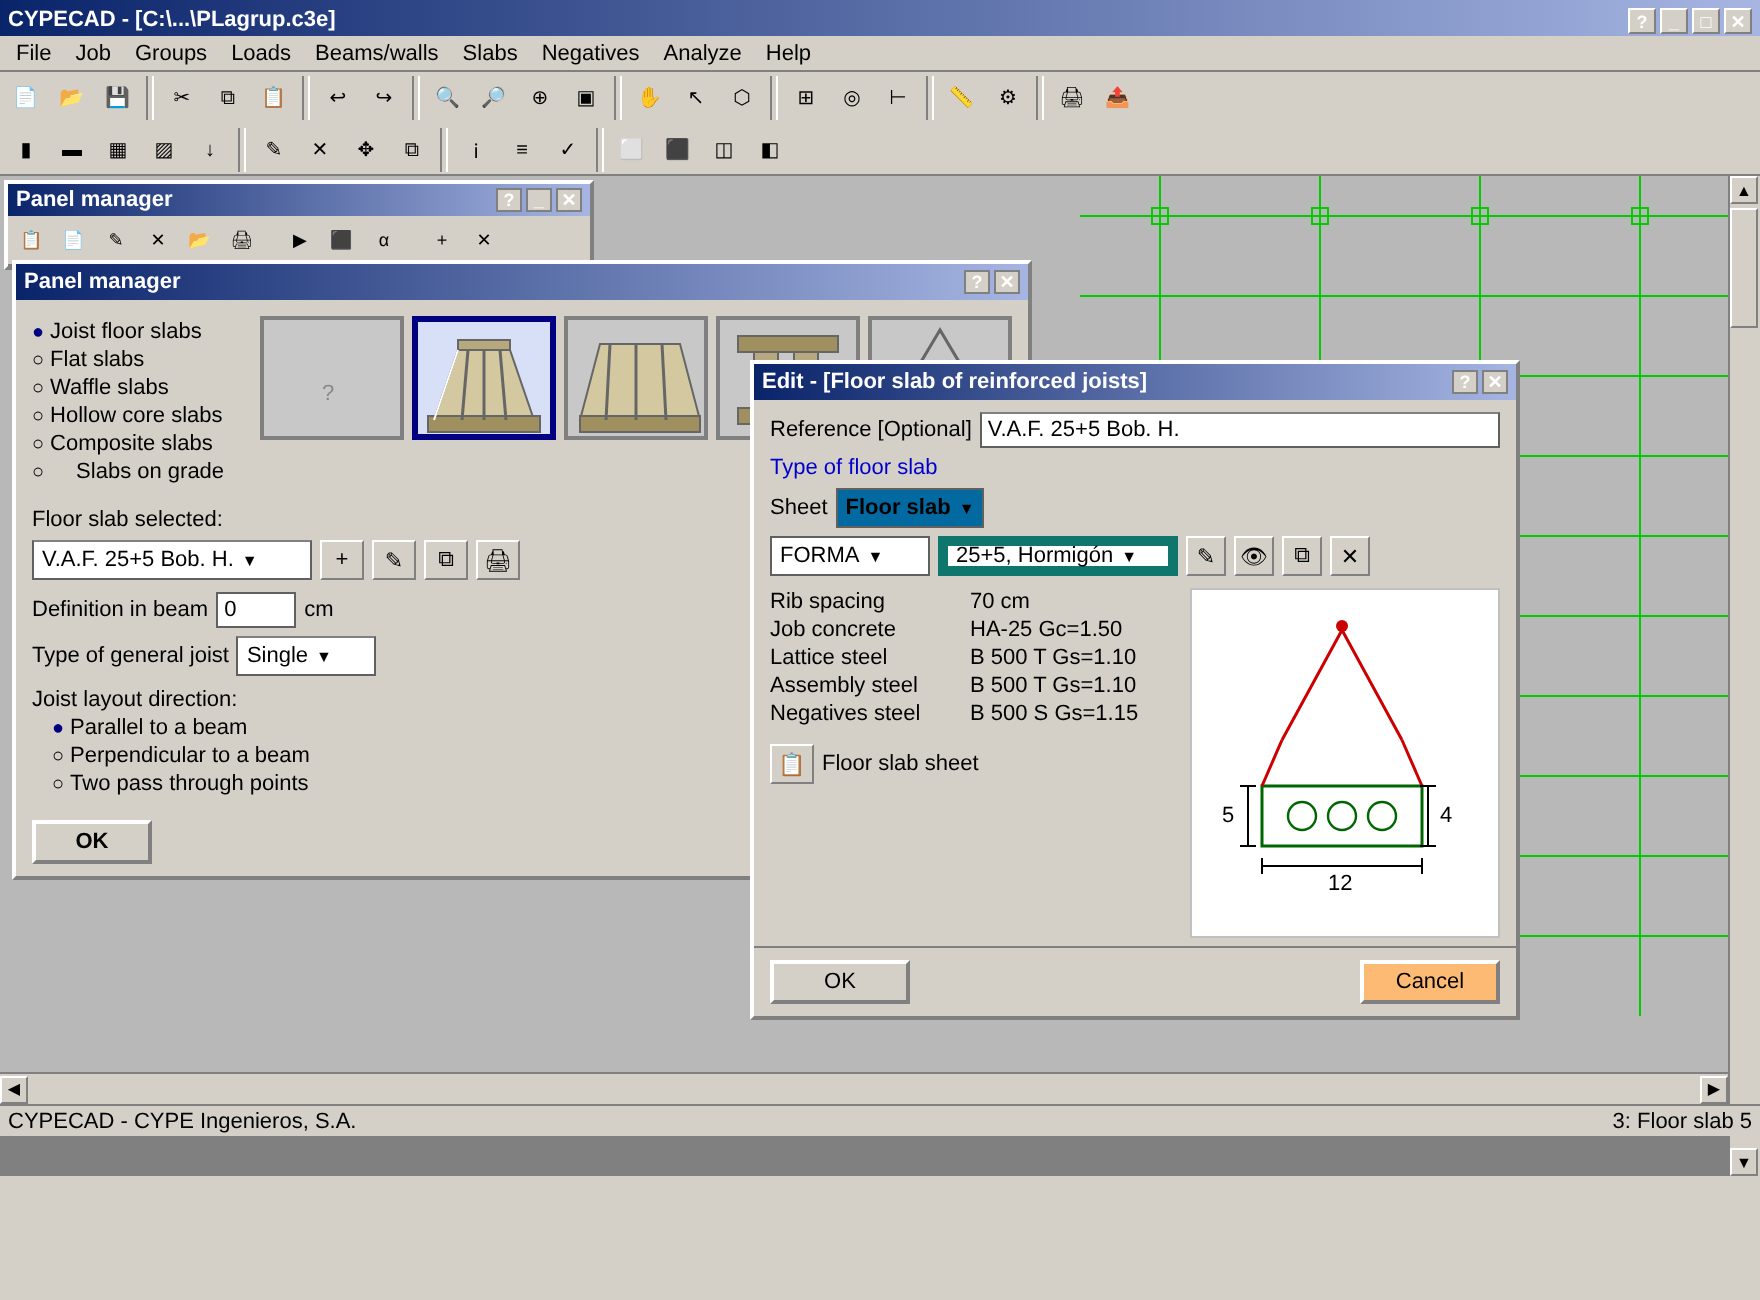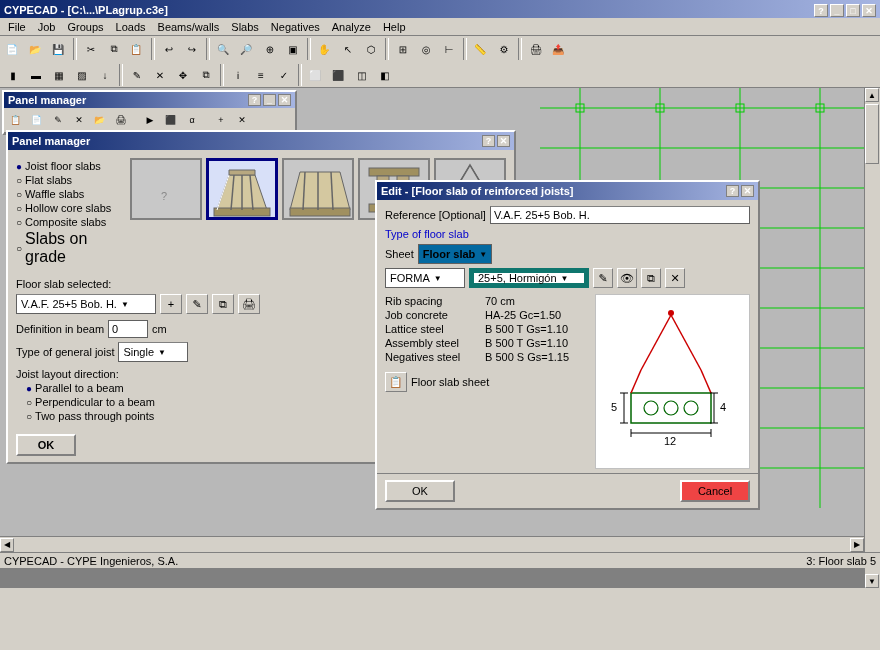--- a/index.html
+++ b/index.html
@@ -448,21 +448,21 @@
         <div class="radio-item" style="display:flex; align-items:center; gap:3px; margin:2px 0;">
           <span style="font-size:10px;">○</span>
           <span style="font-size:11px;">Hollow core slabs</span>
         </div>
         <div class="radio-item" style="display:flex; align-items:center; gap:3px; margin:2px 0;">
           <span style="font-size:10px;">○</span>
           <span style="font-size:11px;">Composite slabs</span>
         </div>
         <div class="radio-item" style="display:flex; align-items:center; gap:3px; margin:2px 0;">
           <span style="font-size:10px;">○</span>
-          <span style="font-size:16px;">Slabs on grade</span>
+          <span style="font-size:11px;margin-left:13px;">Slabs on grade</span>
         </div>
       </div>
 
       <div style="display:flex; gap:4px; align-items:flex-start; padding:4px;">
 
         <div class="slab-icon-box" style="width:72px; height:62px; border:2px solid #808080; background:#c8c8c8; display:flex; align-items:center; justify-content:center; cursor:pointer; overflow:hidden;">
           <svg width="60" height="54">
             <text x="25" y="38" font-size="28" fill="#888">?</text>
           </svg>
         </div>
@@ -666,17 +666,17 @@
           <line x1="35" y1="138" x2="115" y2="138" stroke="#000" stroke-width="1"></line>
           <line x1="35" y1="134" x2="35" y2="142" stroke="#000" stroke-width="1"></line>
           <line x1="115" y1="134" x2="115" y2="142" stroke="#000" stroke-width="1"></line>
           <text x="68" y="150" font-size="9" fill="#000">12</text>
         </svg>
       </div>
     </div>
 
     <div style="display:flex; justify-content:space-between; padding:6px 8px; border-top:1px solid #808080;">
       <div style="width:70px; height:22px; background:#d4d0c8; border:2px solid #808080; border-top-color:#fff; border-left-color:#fff; display:flex; align-items:center; justify-content:center; cursor:pointer; font-size:11px;">OK</div>
-      <div style="width:70px; height:22px; background:#ef4444; border:2px solid #808080; border-top-color:#fff; border-left-color:#fff; display:flex; align-items:center; justify-content:center; cursor:pointer; font-size:11px;">Cancel</div>
+      <div style="width:70px; height:22px; background:#fdba74; border:2px solid #808080; border-top-color:#fff; border-left-color:#fff; display:flex; align-items:center; justify-content:center; cursor:pointer; font-size:11px;">Cancel</div>
     </div>
   </div>
 
 </div>
 
 </body></html>

